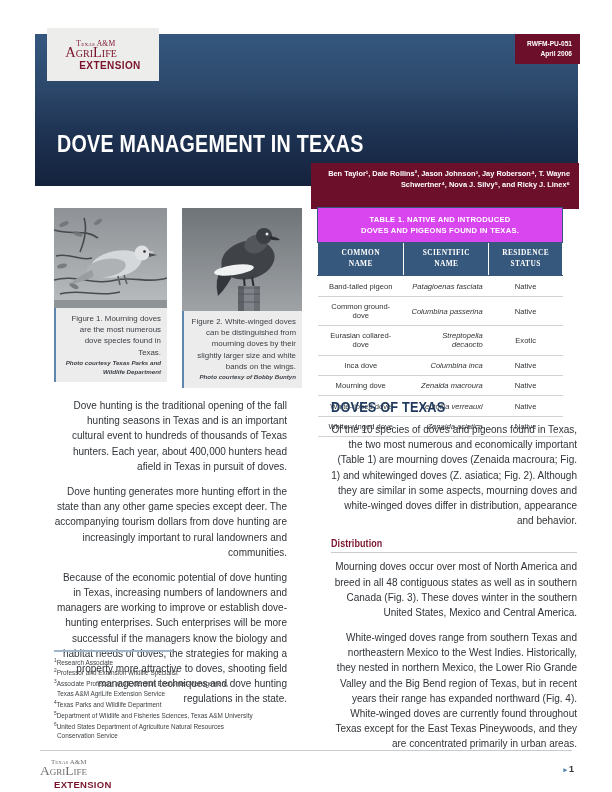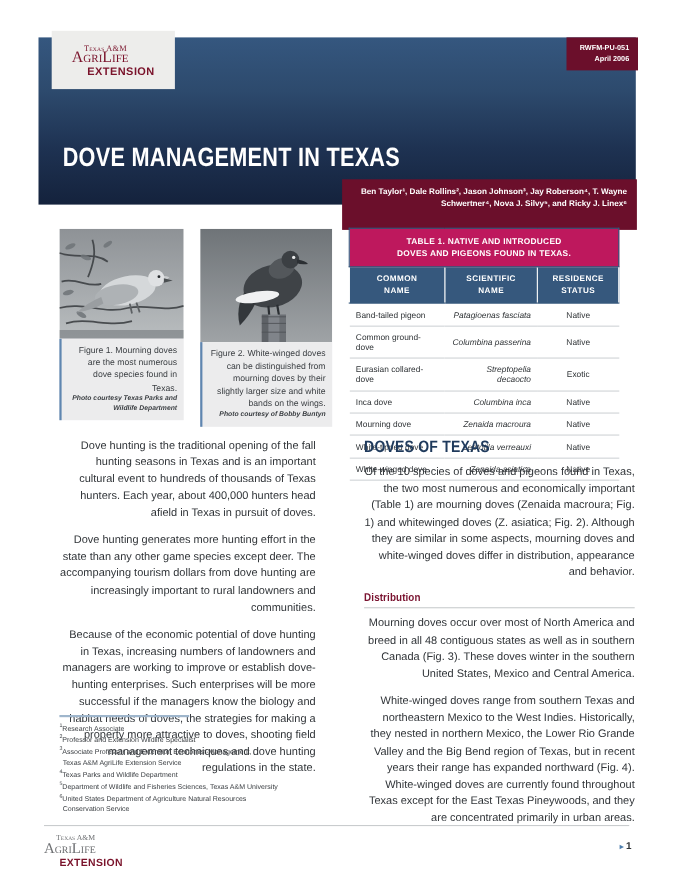--- a/index.html
+++ b/index.html
@@ -85,41 +85,42 @@
   }
   .credit {
     font-size: 6.2px; font-style: italic; font-weight: bold;
     line-height: 1.4; color: #3a3e42; text-align: right; margin-top: 1px;
   }
 
   
   .tablewrap { position: absolute; left: 317px; top: 207px; width: 246px; }
   table { border-collapse: collapse; width: 100%; }
   .t-title td {
-    background: #be185d; color: #ffffff;
+    background: #d946ef; color: #ffffff;
     font-size: 7.6px; font-weight: bold; letter-spacing: .25px;
     text-align: center; line-height: 1.45;
     padding: 6px 8px 6px 8px;
     border: 1px solid #36587d;
   }
   .t-head td {
     background: #36587d; color: #ffffff;
     font-size: 7.4px; font-weight: bold; letter-spacing: .4px;
     text-align: center; line-height: 1.45; padding: 5px 13px 6px;
     border: 1px solid #ffffff;
     border-bottom: 1px solid #36587d;
+    font-family: Liberation Serif, serif;
   }
   tbody td {
     font-size: 7.6px; color: #2f3336;
     padding: 5.2px 6px;
     border-bottom: 1px solid #cfd3d6;
     background: #ffffff;
   }
   tbody tr:first-child td { border-top: none; }
-  td.c-common { text-align: left; width: 40%; }
+  td.c-common { text-align: center; width: 40%; }
   td.c-sci { text-align: right; font-style: italic; width: 37%; }
   td.c-res { text-align: center; width: 23%; }
 
   
   .col-left { position: absolute; left: 54px; top: 398px; width: 233px; }
   .col-right { position: absolute; left: 331px; top: 398px; width: 246px; }
   p.body {
     font-size: 10px; line-height: 1.52; color: #303438;
     margin-bottom: 10px; text-align: right;
   }

